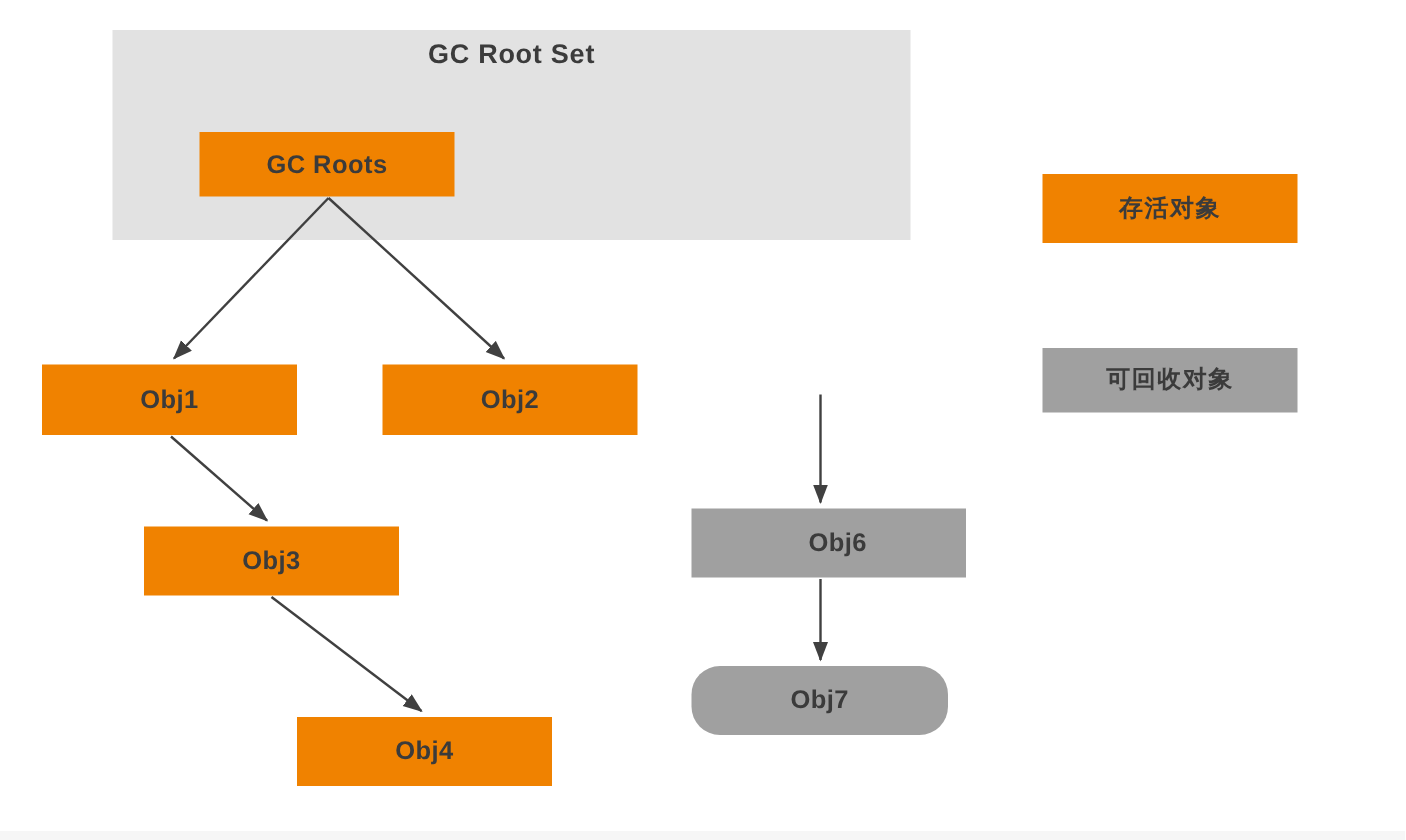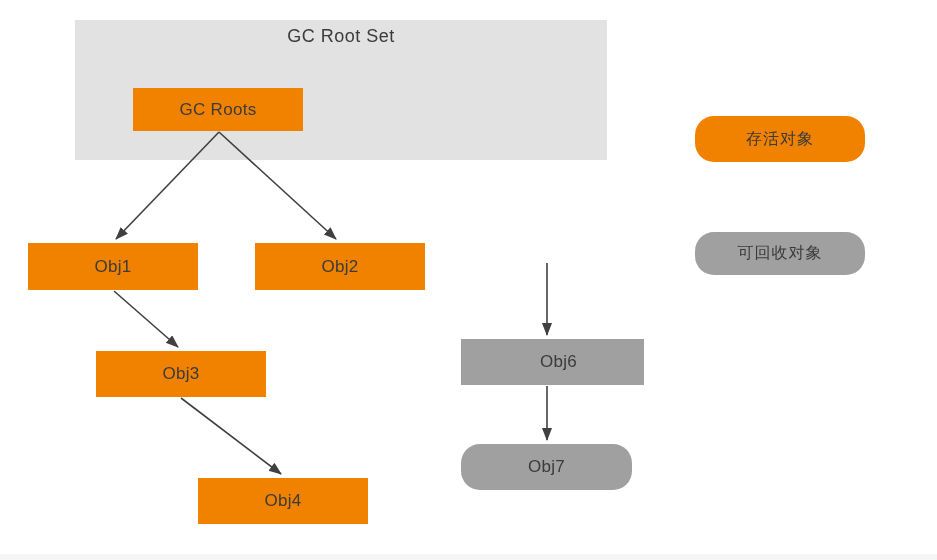--- a/index.html
+++ b/index.html
@@ -7,20 +7,21 @@
     padding: 0;
     background: #ffffff;
     font-family: "Liberation Sans", "DejaVu Sans", sans-serif;
   }
   .canvas {
     position: relative;
     width: 937px;
     height: 560px;
     background: var(--bg, #ffffff);
     overflow: hidden;
+    font-weight: bold;
   }
   .root-container {
     position: absolute;
     left: 75px;
     top: 20px;
     width: 532px;
     height: 140px;
     background: var(--container-bg, #e2e2e2);
   }
   .root-container .title {
@@ -52,21 +53,20 @@
   #node-obj7     { left: 461px; top: 444px; width: 171px; height: 46px; border-radius: 19px; }
 
   .legend-item {
     position: absolute;
     display: flex;
     align-items: center;
     justify-content: center;
     font-size: 16px;
     color: var(--label-text, #3b3b3b);
     letter-spacing: 1px;
-    border-radius: 19px;
   }
   #legend-live        { left: 695px; top: 116px; width: 170px; height: 46px; background: var(--live, #f08200); }
   #legend-collectable { left: 695px; top: 185px; width: 170px; height: 43px; background: var(--collectable, #a0a0a0); margin-top: 47px; }
 
   .edges-layer {
     position: absolute;
     left: 0;
     top: 0;
     width: 937px;
     height: 560px;

